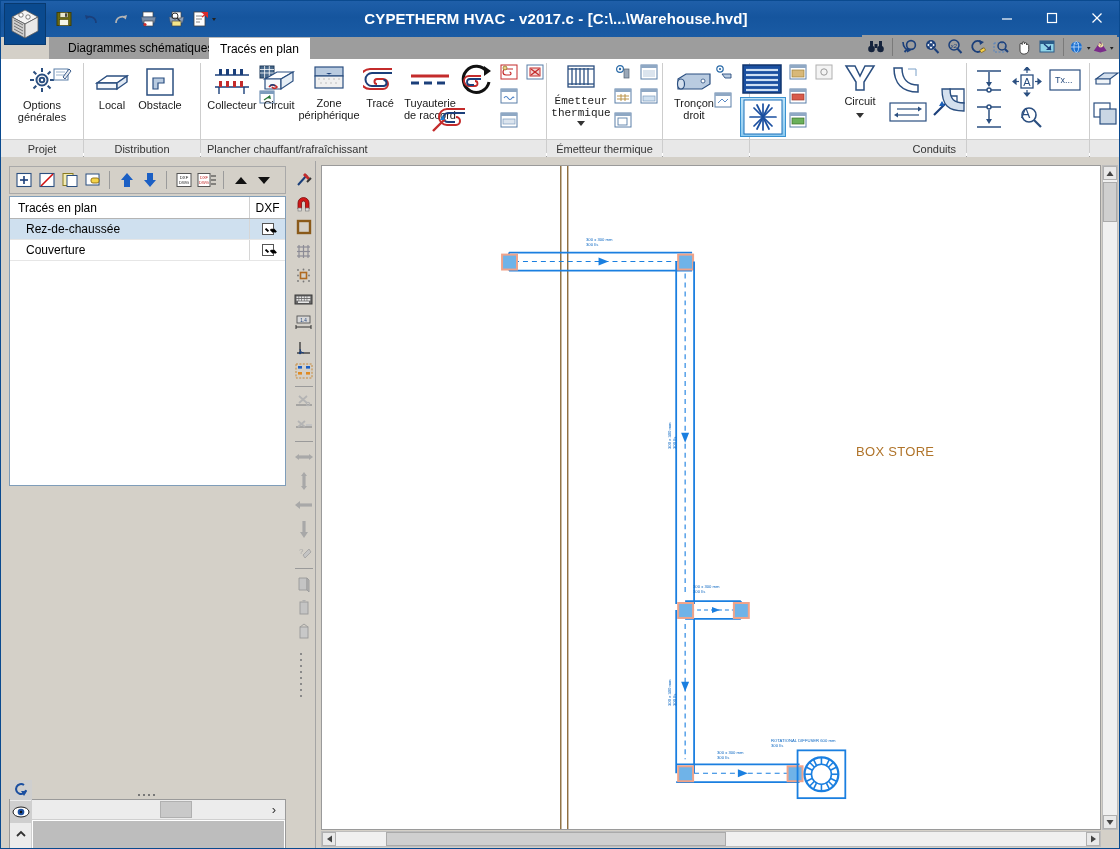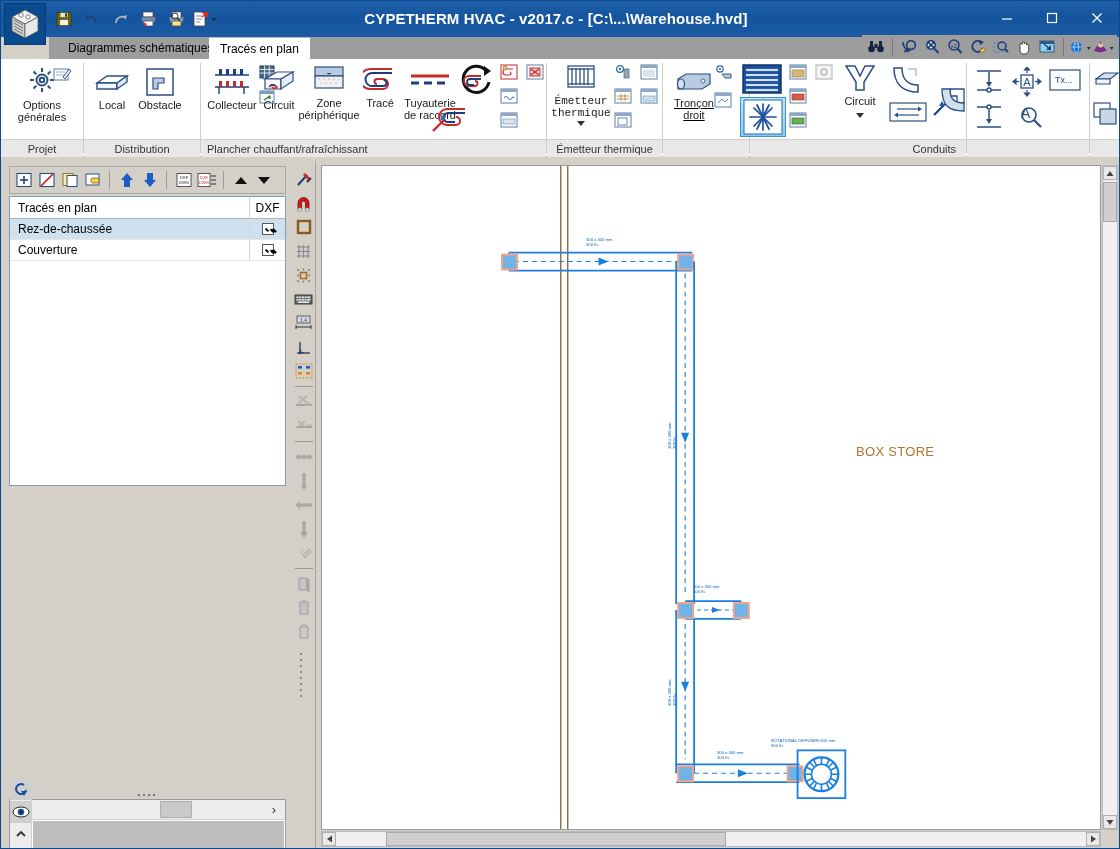--- a/index.html
+++ b/index.html
@@ -83,21 +83,21 @@
   .lp-toolbar .tsep { width:1px; height:18px; background:#9b9b9b; margin:0 4px;}
   .tbi { width: 21px; height: 21px; display:flex; align-items:center; justify-content:center; }
 
   .lp-list { position: absolute; left: 8px; top: 38px; width: 277px; height: 290px;
      background:#fff; border:1px solid #7f9db9; }
   .lp-head { display:flex; height:22px; border-bottom:1px solid #b4b4b4; background:#fff; }
   .lp-head .c1 { flex:1; padding-left:8px; display:flex; align-items:center; font-size:12px; }
   .lp-head .c2 { width:36px; display:flex; align-items:center; justify-content:center; font-size:12px; border-left:1px solid #d0d0d0;}
   .lp-row { display:flex; height:21px; border-bottom:1px solid #e6e6e6; }
   .lp-row.sel { background:#cfe0ef; }
-  .lp-row .c1 { flex:1; padding-left:8px; display:flex; align-items:center; font-size:12px; }
+  .lp-row .c1 { flex:1; padding-left:16px; display:flex; align-items:center; font-size:12px; }
   .lp-row .c2 { width:36px; display:flex; align-items:center; justify-content:center; border-left:1px solid #d6d6d6;}
   .cbx { width:12px; height:12px; border:1px solid #555; background:#fff; position:relative;}
   .cbx.on:after { content:""; position:absolute; left:2px; top:5px; width:4px; height:2px; background:#000;
       transform: rotate(45deg); box-shadow: 4px -3px 0 0 #000, 5px -4px 0 0 #000, 6px -5px 0 0 #000;}
 
   .splitdots { position:absolute; left:0; width:290px; top:633px; height:8px; display:flex; align-items:center; justify-content:center; gap:3px;}
   .splitdots i { width:2px; height:2px; background:#777; display:block;}
 
   .lp-3d { position: absolute; left: 8px; top: 641px; width: 277px; height: 200px; background:#fff; border:1px solid #9a9a9a; }
   .lp3d-top { position:absolute; left:0; top:0; width:100%; height:20px; background:#ececec; border-bottom:1px solid #cfcfcf;}
@@ -566,21 +566,21 @@
               <rect x="5" y="7" width="9" height="7" fill="#fff" stroke="#5a7fa8" stroke-width="0.9"></rect>
             </svg>
         </div>
       </div>
       <div class="glabel">Émetteur thermique</div>
     </div>
     <div class="gdiv" style="left:661px;"></div>
 
     <div class="rgroup" style="left:662px; width:86px;">
       <div class="gbody">
-        <div class="bigbtn" style="left:0px; top:10px; width:62px;text-decoration:underline;">
+        <div class="bigbtn" style="left:0px; top:10px; width:62px;">
           <svg width="44" height="26" viewBox="0 0 44 26">
             <path d="M6 10 L14 5 L38 5 L38 15 L30 20 L6 20 Z" fill="#b9cbe0" stroke="#2b4f80" stroke-width="1.2"></path>
             <ellipse cx="9" cy="15" rx="3.5" ry="5" fill="#d4e0ee" stroke="#2b4f80" stroke-width="1.2"></ellipse>
             <circle cx="31" cy="12" r="2" fill="#fff" stroke="#2b4f80" stroke-width="0.8"></circle>
           </svg>
           <div class="lbl">Tronçon<br>droit</div>
         </div>
         <div class="smbtn" style="left:50px; top:5px;">
           <svg width="22" height="18" viewBox="0 0 22 18">
               <circle cx="7" cy="5" r="3.2" fill="none" stroke="#2b6ba8" stroke-width="1.2"></circle>

